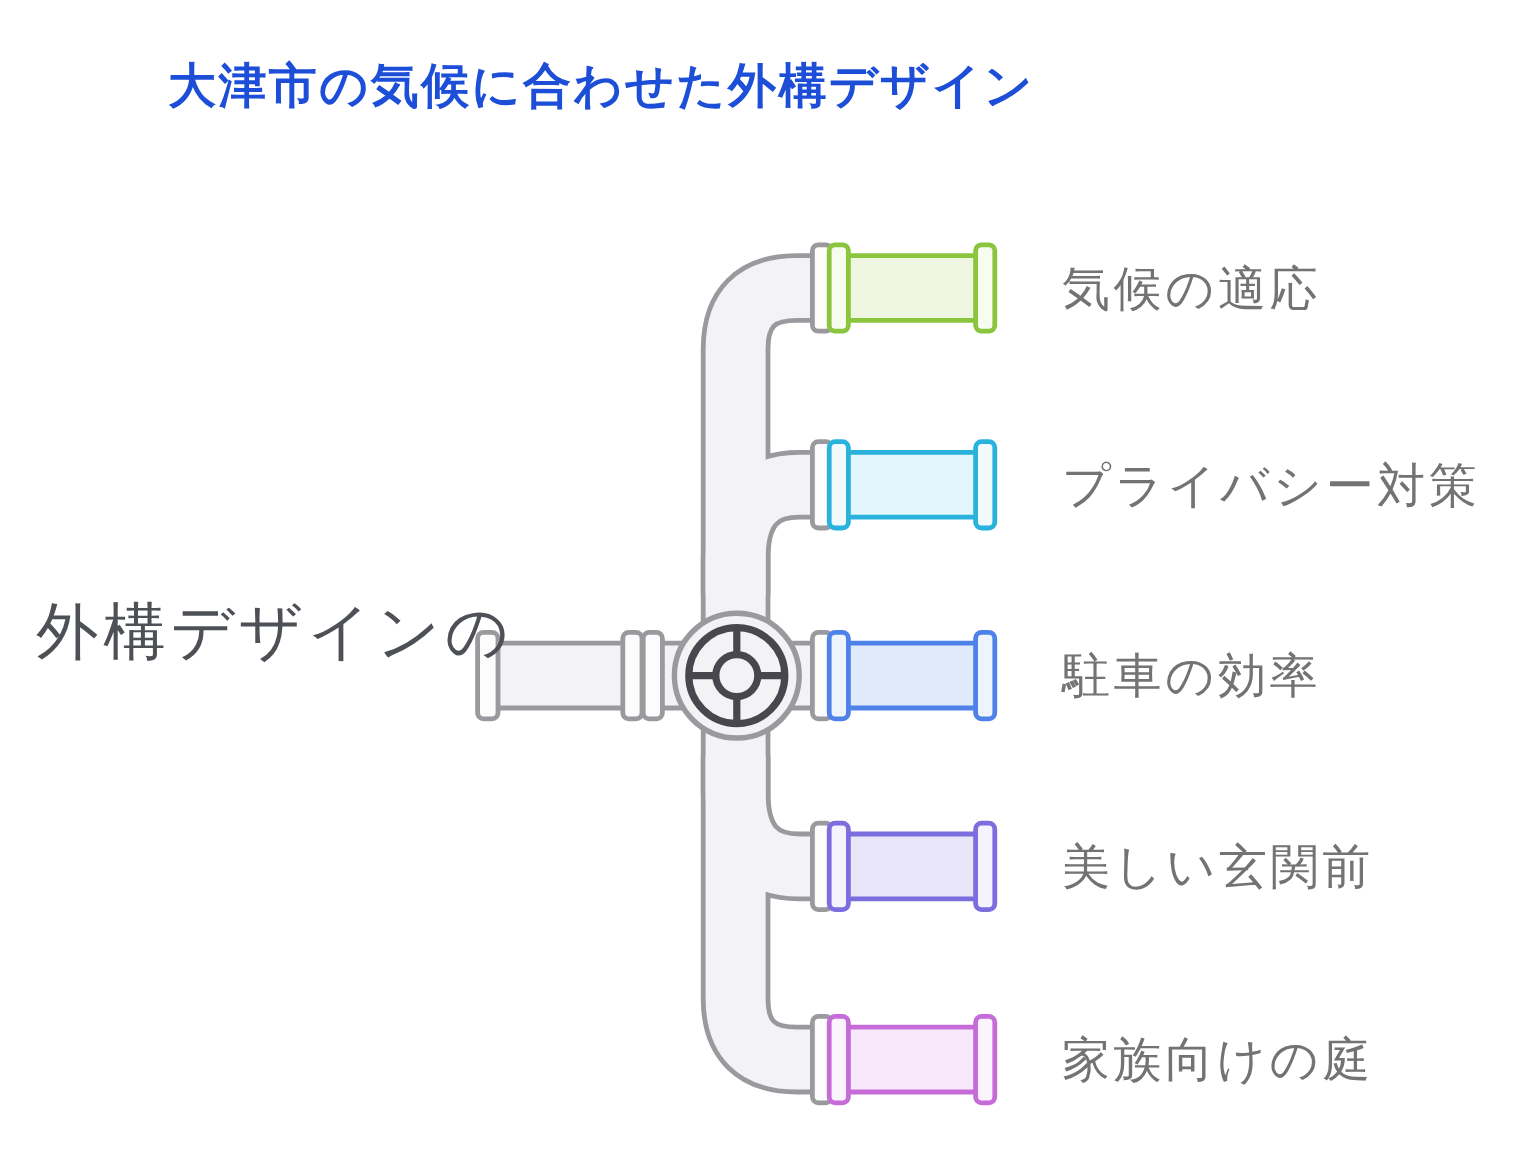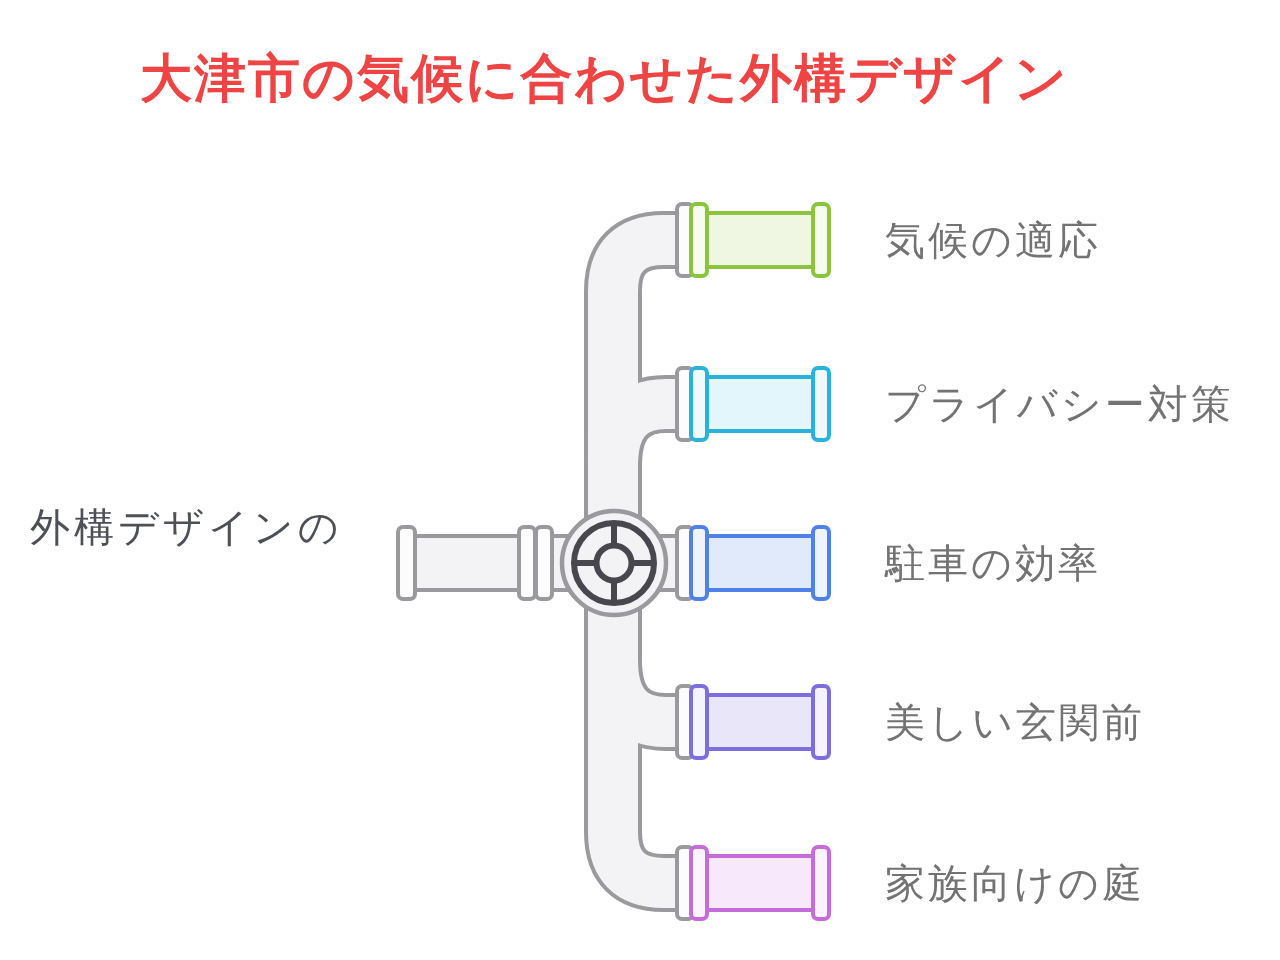--- a/index.html
+++ b/index.html
@@ -4,26 +4,26 @@
 <style>
   html,body{margin:0;padding:0;}
   body{
     width:1280px;height:960px;background:#ffffff;position:relative;overflow:hidden;
     font-family:"Liberation Sans","DejaVu Sans",sans-serif;
   }
   #stage{position:absolute;inset:0;width:1280px;height:960px;}
   #pipes{position:absolute;left:0;top:0;}
   .title{
     position:absolute;left:140px;top:44px;width:1000px;
-    font-size:52px;font-weight:bold;letter-spacing:2px;color:#ef4444;
+    font-size:40px;font-weight:bold;letter-spacing:2px;color:#1d4ed8;
     white-space:nowrap;
   }
   .source-label{
     position:absolute;left:30px;top:500px;
-    font-size:40px;line-height:54px;letter-spacing:4px;color:#4d5156;
+    font-size:52px;line-height:54px;letter-spacing:4px;color:#4d5156;
   }
   .branch-label{
     position:absolute;left:885px;height:60px;display:flex;align-items:center;
     font-size:40px;letter-spacing:3px;color:#737373;white-space:nowrap;
   }
   .bl-0{top:210px;}
   .bl-1{top:374px;}
   .bl-2{top:533px;}
   .bl-3{top:692px;}
   .bl-4{top:853px;}

